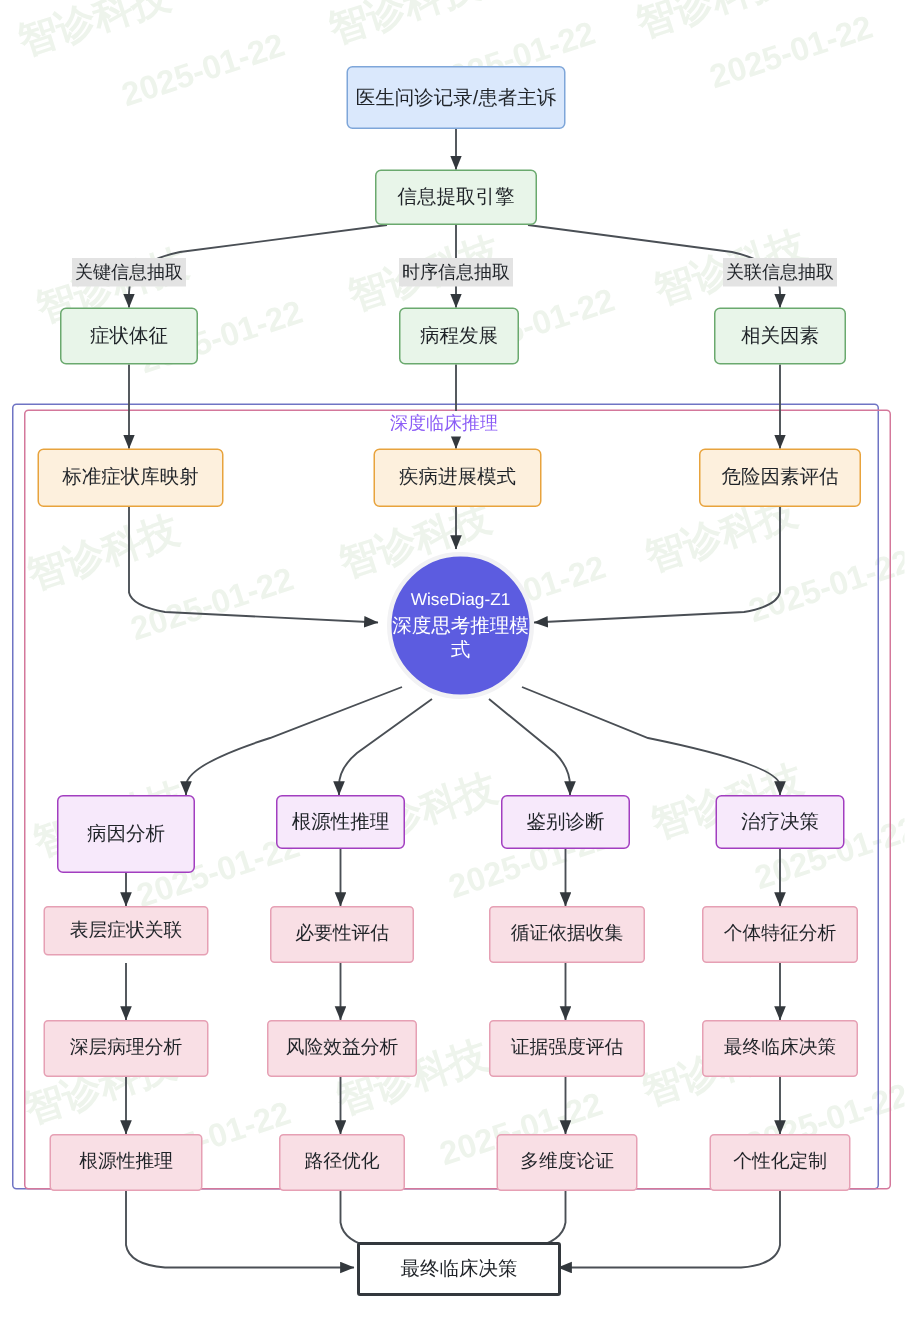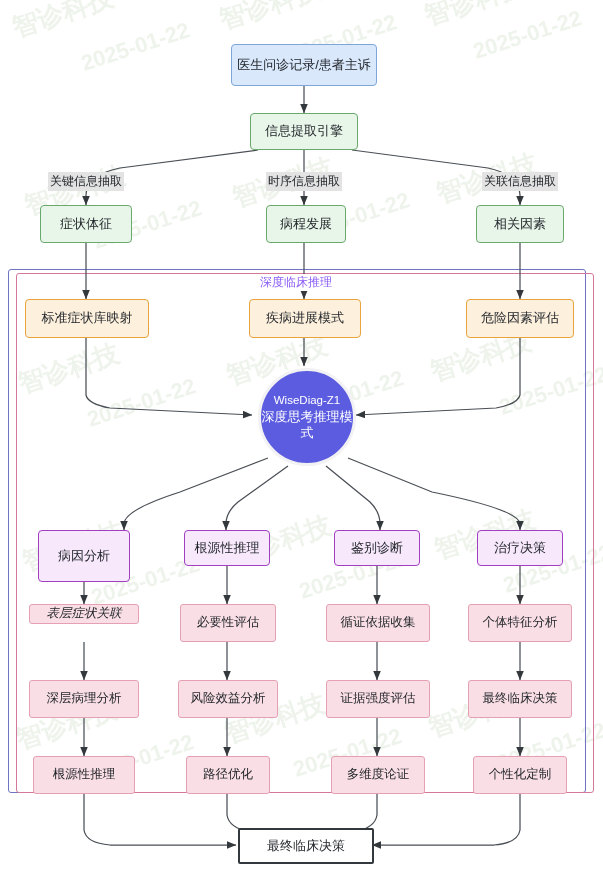--- a/index.html
+++ b/index.html
@@ -168,21 +168,21 @@
   <div class="node n-circle" style="left:258px;top:368px;width:98px;height:98px;">
     <span class="l1">WiseDiag-Z1</span>
     <span class="l2">深度思考推理模式</span>
   </div>
 
   <div class="node n-purple" style="left:38px;top:530px;width:92px;height:52px;">病因分析</div>
   <div class="node n-purple" style="left:184px;top:530px;width:86px;height:36px;">根源性推理</div>
   <div class="node n-purple" style="left:334px;top:530px;width:86px;height:36px;">鉴别诊断</div>
   <div class="node n-purple" style="left:477px;top:530px;width:86px;height:36px;">治疗决策</div>
 
-  <div class="node n-pink" style="left:29px;top:604px;width:110px;height:20px;font-style:italic;">表层症状关联</div>
+  <div class="node n-pink" style="left:29px;top:604px;width:110px;height:33px;">表层症状关联</div>
   <div class="node n-pink" style="left:180px;top:604px;width:96px;height:38px;">必要性评估</div>
   <div class="node n-pink" style="left:326px;top:604px;width:104px;height:38px;">循证依据收集</div>
   <div class="node n-pink" style="left:468px;top:604px;width:104px;height:38px;">个体特征分析</div>
 
   <div class="node n-pink" style="left:29px;top:680px;width:110px;height:38px;">深层病理分析</div>
   <div class="node n-pink" style="left:178px;top:680px;width:100px;height:38px;">风险效益分析</div>
   <div class="node n-pink" style="left:326px;top:680px;width:104px;height:38px;">证据强度评估</div>
   <div class="node n-pink" style="left:468px;top:680px;width:104px;height:38px;">最终临床决策</div>
 
   <div class="node n-pink" style="left:33px;top:756px;width:102px;height:38px;">根源性推理</div>

